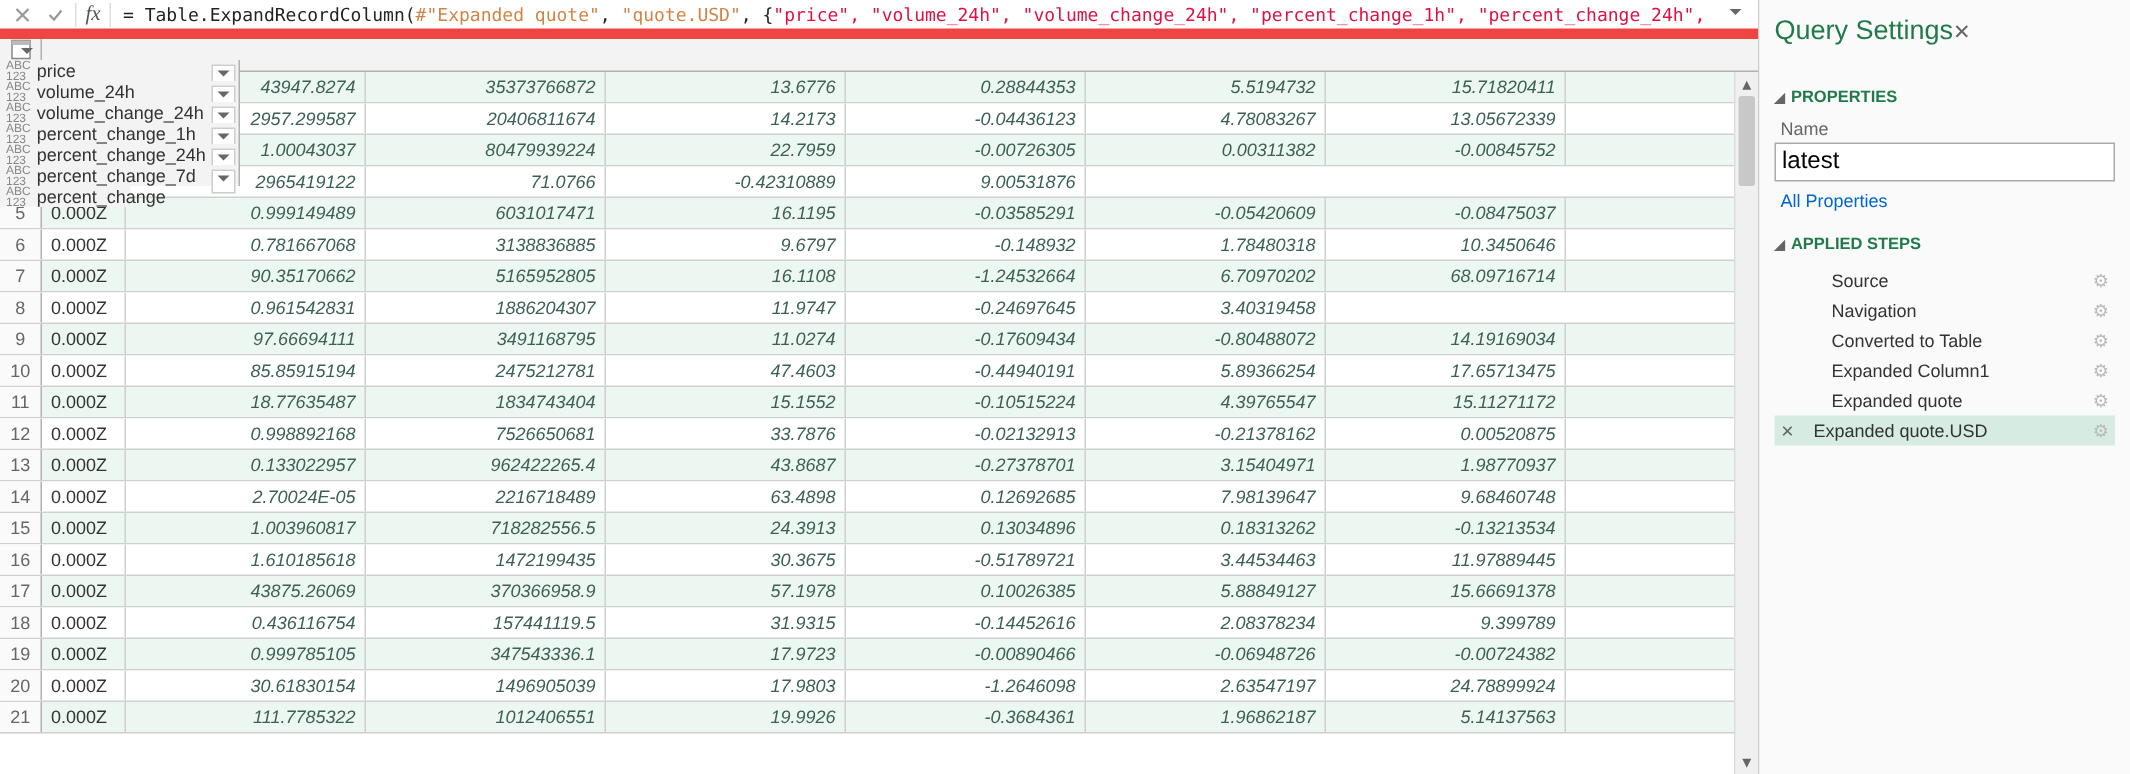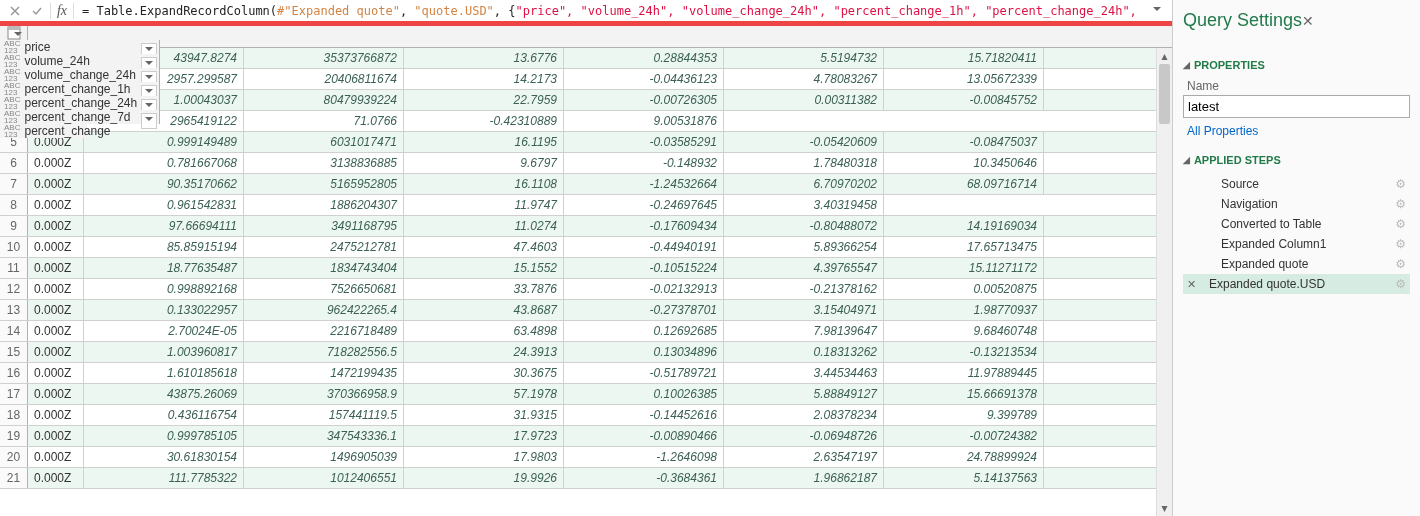--- a/index.html
+++ b/index.html
@@ -25,21 +25,21 @@
     width: 247px;
     display: flex;
     flex-direction: column;
     background: #fafafa;
     padding: 8px 10px;
   }
   
   .formula-bar {
     display: flex;
     align-items: center;
-    border-bottom: 5px solid #ef4444;
+    border-bottom: 7px solid #ef4444;
     height: 26px;
     padding: 0 4px;
   }
   .fb-btn {
     width: 22px;
     height: 22px;
     display: flex;
     align-items: center;
     justify-content: center;
     color: #888;
@@ -170,21 +170,21 @@
     color: #217a4a;
     margin: 6px 0 4px 0;
     display:flex;align-items:center;gap:4px;
   }
   .section-hdr .tri { font-size:9px;color:#666; }
   .prop-label { color:#666;margin:4px 0 2px 4px; }
   .name-input {
     width: 100%;
     padding: 3px 4px;
     border: 1px solid #aaa;
-    font-size: 13px;
+    font-size: 16px;
     font-family: inherit;
   }
   .link { color:#0066cc;margin:6px 0 10px 4px;cursor:pointer; }
   .steps { margin-top:4px; }
   .step {
     display:flex;align-items:center;
     padding:3px 4px;
     cursor:pointer;
     position:relative;
   }

